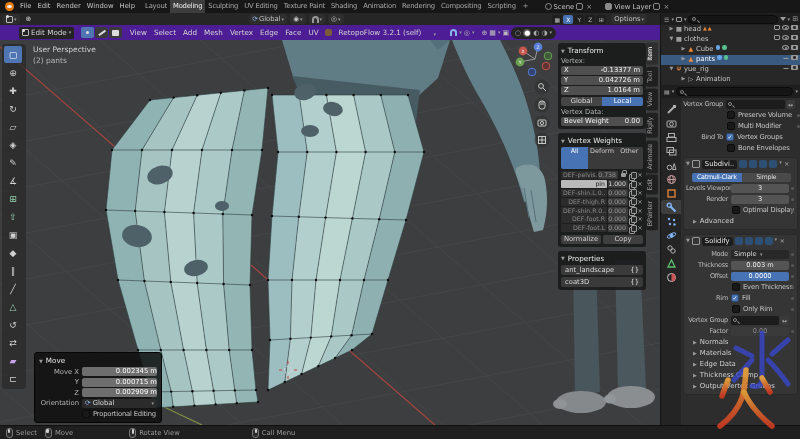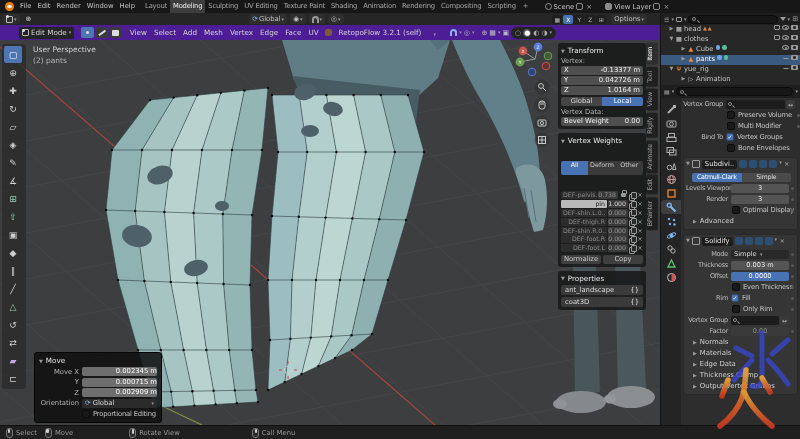--- a/index.html
+++ b/index.html
@@ -72,21 +72,21 @@
   
   #npanel{position:absolute;left:558px;top:18px;width:88px;z-index:15;font-size:6.8px;color:#c8c8c8}
   .ncard{background:rgba(24,24,24,.87);border-radius:3px;margin-bottom:4px;padding:3px}
   .ntitle{display:flex;gap:3px;font-size:7.2px;color:#ececec;height:9px;align-items:center}
   .nsub{color:#b5b5b5;margin:2px 0 1px}
   .nfield{display:flex;justify-content:space-between;background:#4f4f4f;border-radius:2px;height:9px;
     line-height:9px;padding:0 3px;color:#f2f2f2;margin-top:1px}
   .nseg{display:flex;height:9px;border-radius:2px;overflow:hidden;margin-top:2px}
   .nseg div{flex:1;text-align:center;line-height:9px;background:#454545;color:#ddd}
   .nseg div.active{background:var(--acc);color:#fff}
-  .vwtabs{display:flex;height:14px;border-radius:2px;overflow:hidden;margin:16px 0}
+  .vwtabs{display:flex;height:22px;border-radius:2px;overflow:hidden;margin:2px 0}
   .vwtabs div{flex:1;text-align:center;line-height:9px;background:#3a3a3a;color:#ccc;font-size:6.4px}
   .vwtabs div.active{background:var(--acc);color:#fff}
   .vwrow{display:flex;align-items:center;height:8.8px;font-size:6.2px;gap:1px}
   .vwname{flex:1;text-align:right;padding:0 2px;background:#2c2c2c;height:8px;line-height:8px;
     white-space:nowrap;overflow:hidden;color:#cfcfcf;border-radius:1px}
   .vwrow.dim .vwname{color:#8b8b8b}
   .vwrow.active .vwname{background:#b9b9b9;color:#161616}
   .vwval{width:20px;text-align:right;background:#3a3a3a;height:8px;line-height:8px;padding-right:2px;border-radius:1px;color:#ddd}
   .vwrow.dim .vwval{color:#999}
   .copyic{width:7px;height:7px;position:relative;flex:none}

